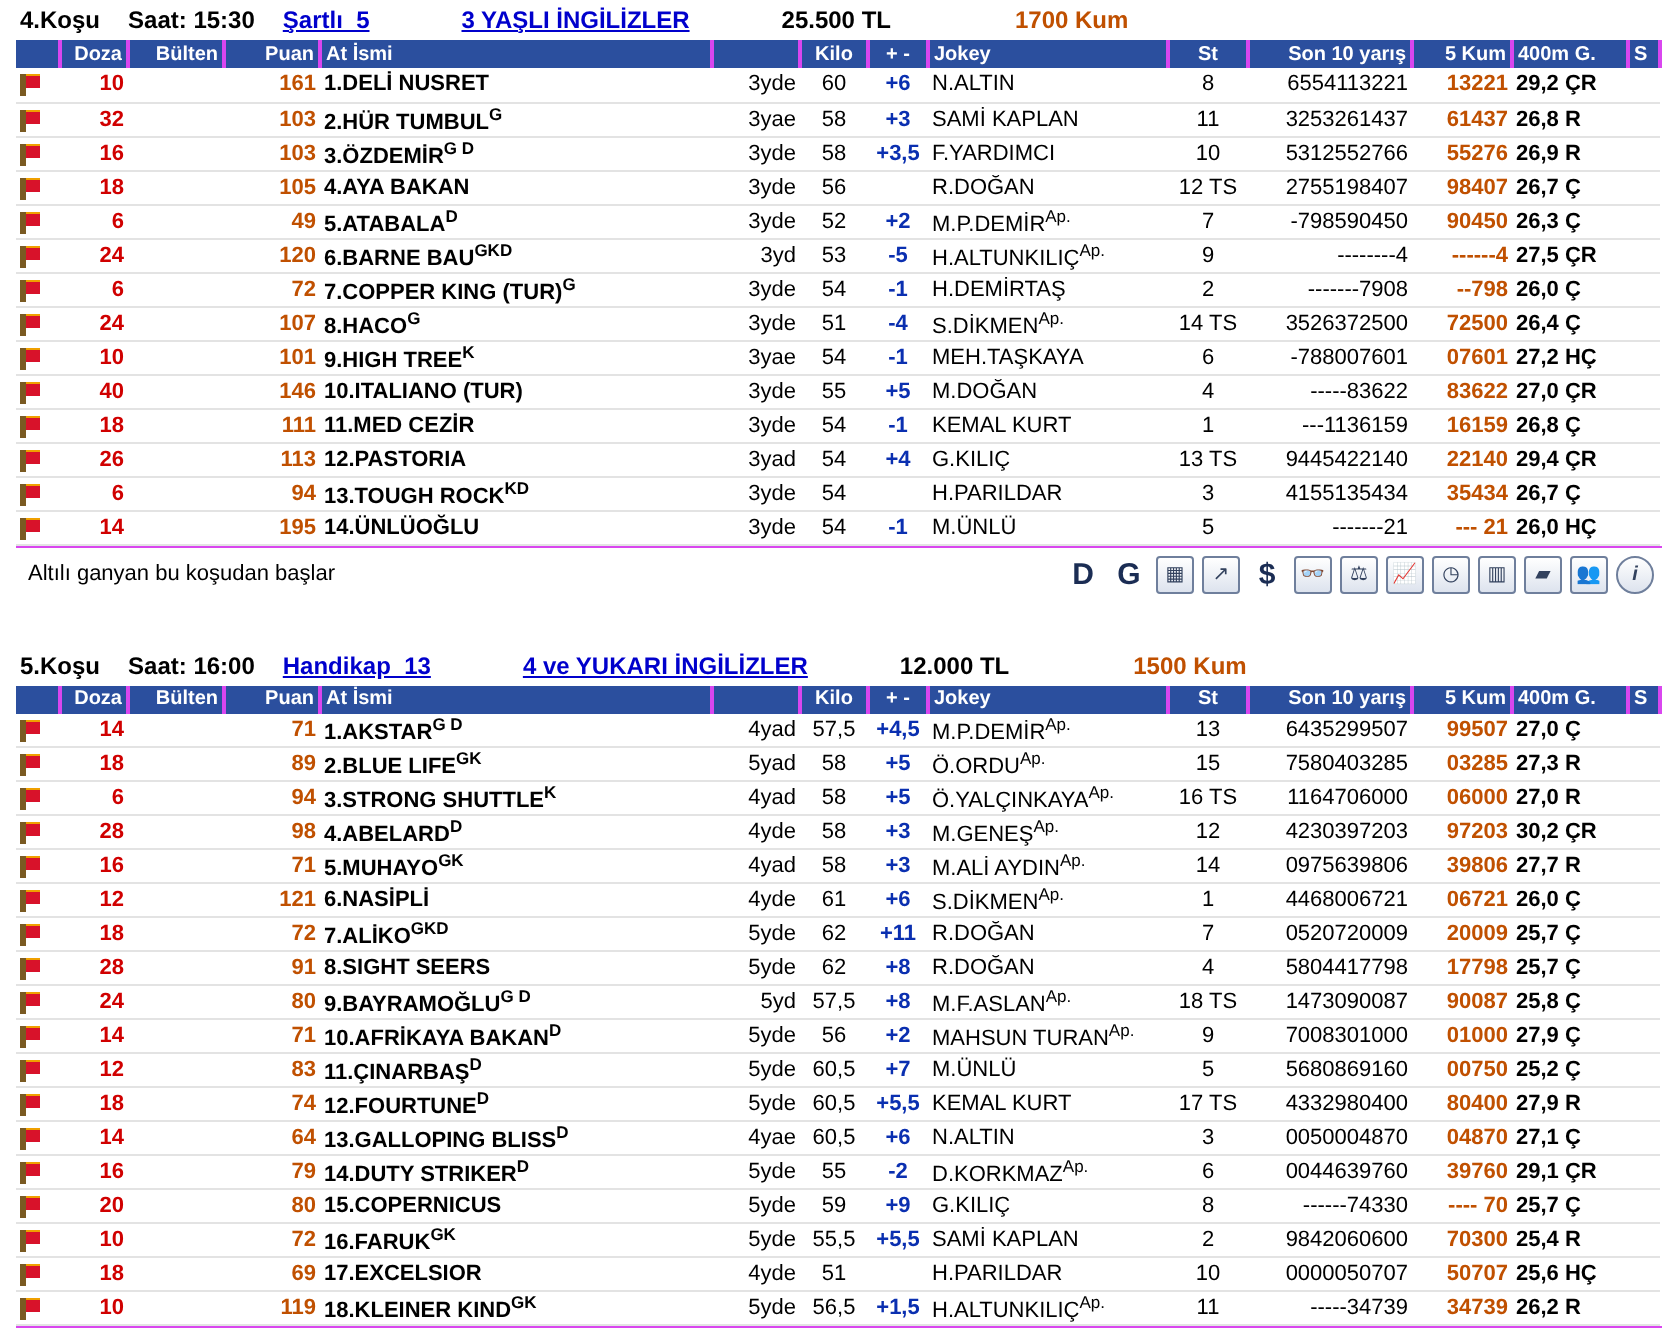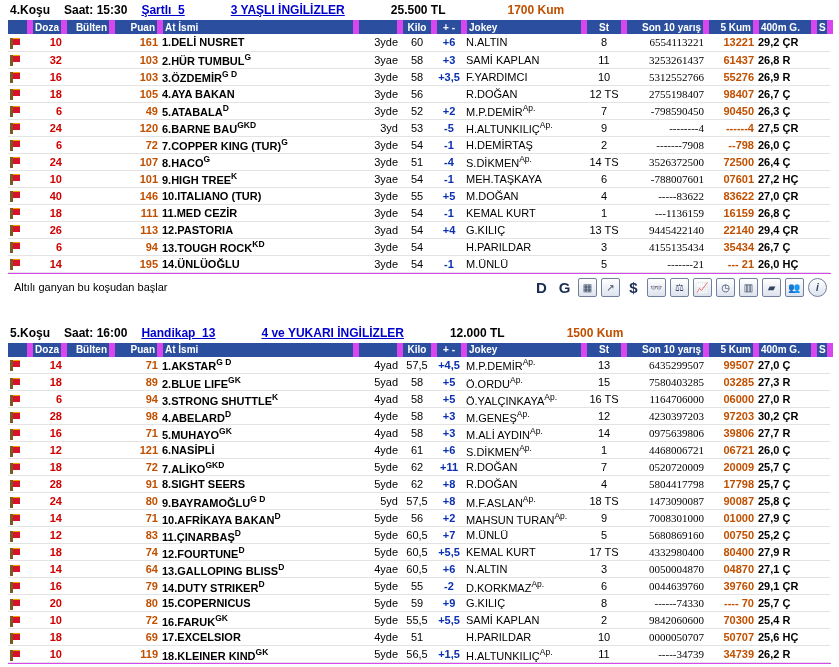--- a/index.html
+++ b/index.html
@@ -36,21 +36,21 @@
 
   
   table.tbl { border-collapse: collapse; width: 823px; table-layout: fixed; }
   table.tbl th {
     background: #2b4f9e;
     color: #ffffff;
     font-size: 10px;
     font-weight: bold;
     height: 14px;
     padding: 0 2px;
-    border-right: 6px solid #d946ef;
+    border-right: 2px solid #d946ef;
     text-align: left;
     white-space: nowrap;
   }
   table.tbl th.c { text-align: center; margin-top: 21px; }
   table.tbl th.r { text-align: right; }
 
   table.tbl td {
     font-size: 11px;
     height: 17px;
     padding: 0 2px;
@@ -82,21 +82,21 @@
   .bul { color: #c05000; font-weight: bold; text-align: right; padding-right: 6px; }
   .pua { color: #c05000; font-weight: bold; text-align: right; padding-right: 6px; }
   .atn { font-weight: bold; color: #000; margin-left: 44px; }
   .atn sup { font-size: 8.5px; font-weight: bold; }
   .mes { color: #000; text-align: right; padding-left: 4px; }
   .kil { text-align: center; }
   .pm  { color: #0a2fb0; font-weight: bold; text-align: center; }
   .jok { color: #000; }
   .jok sup { font-size: 8.5px; }
   .st  { text-align: center; }
-  .s10 { text-align: right; font-family: Liberation Serif, serif; padding-right: 4px; }
+  .s10 { text-align: right; font-family: Liberation Sans, sans-serif; padding-right: 4px; }
   .k5  { color: #c05000; font-weight: bold; text-align: right; padding-right: 4px; }
   .g400{ font-weight: bold; text-align: left; padding-left: 4px; }
 
   
   .dzicon {
     display: inline-block;
     width: 11px; height: 12px;
     position: relative;
     vertical-align: middle;
   }

